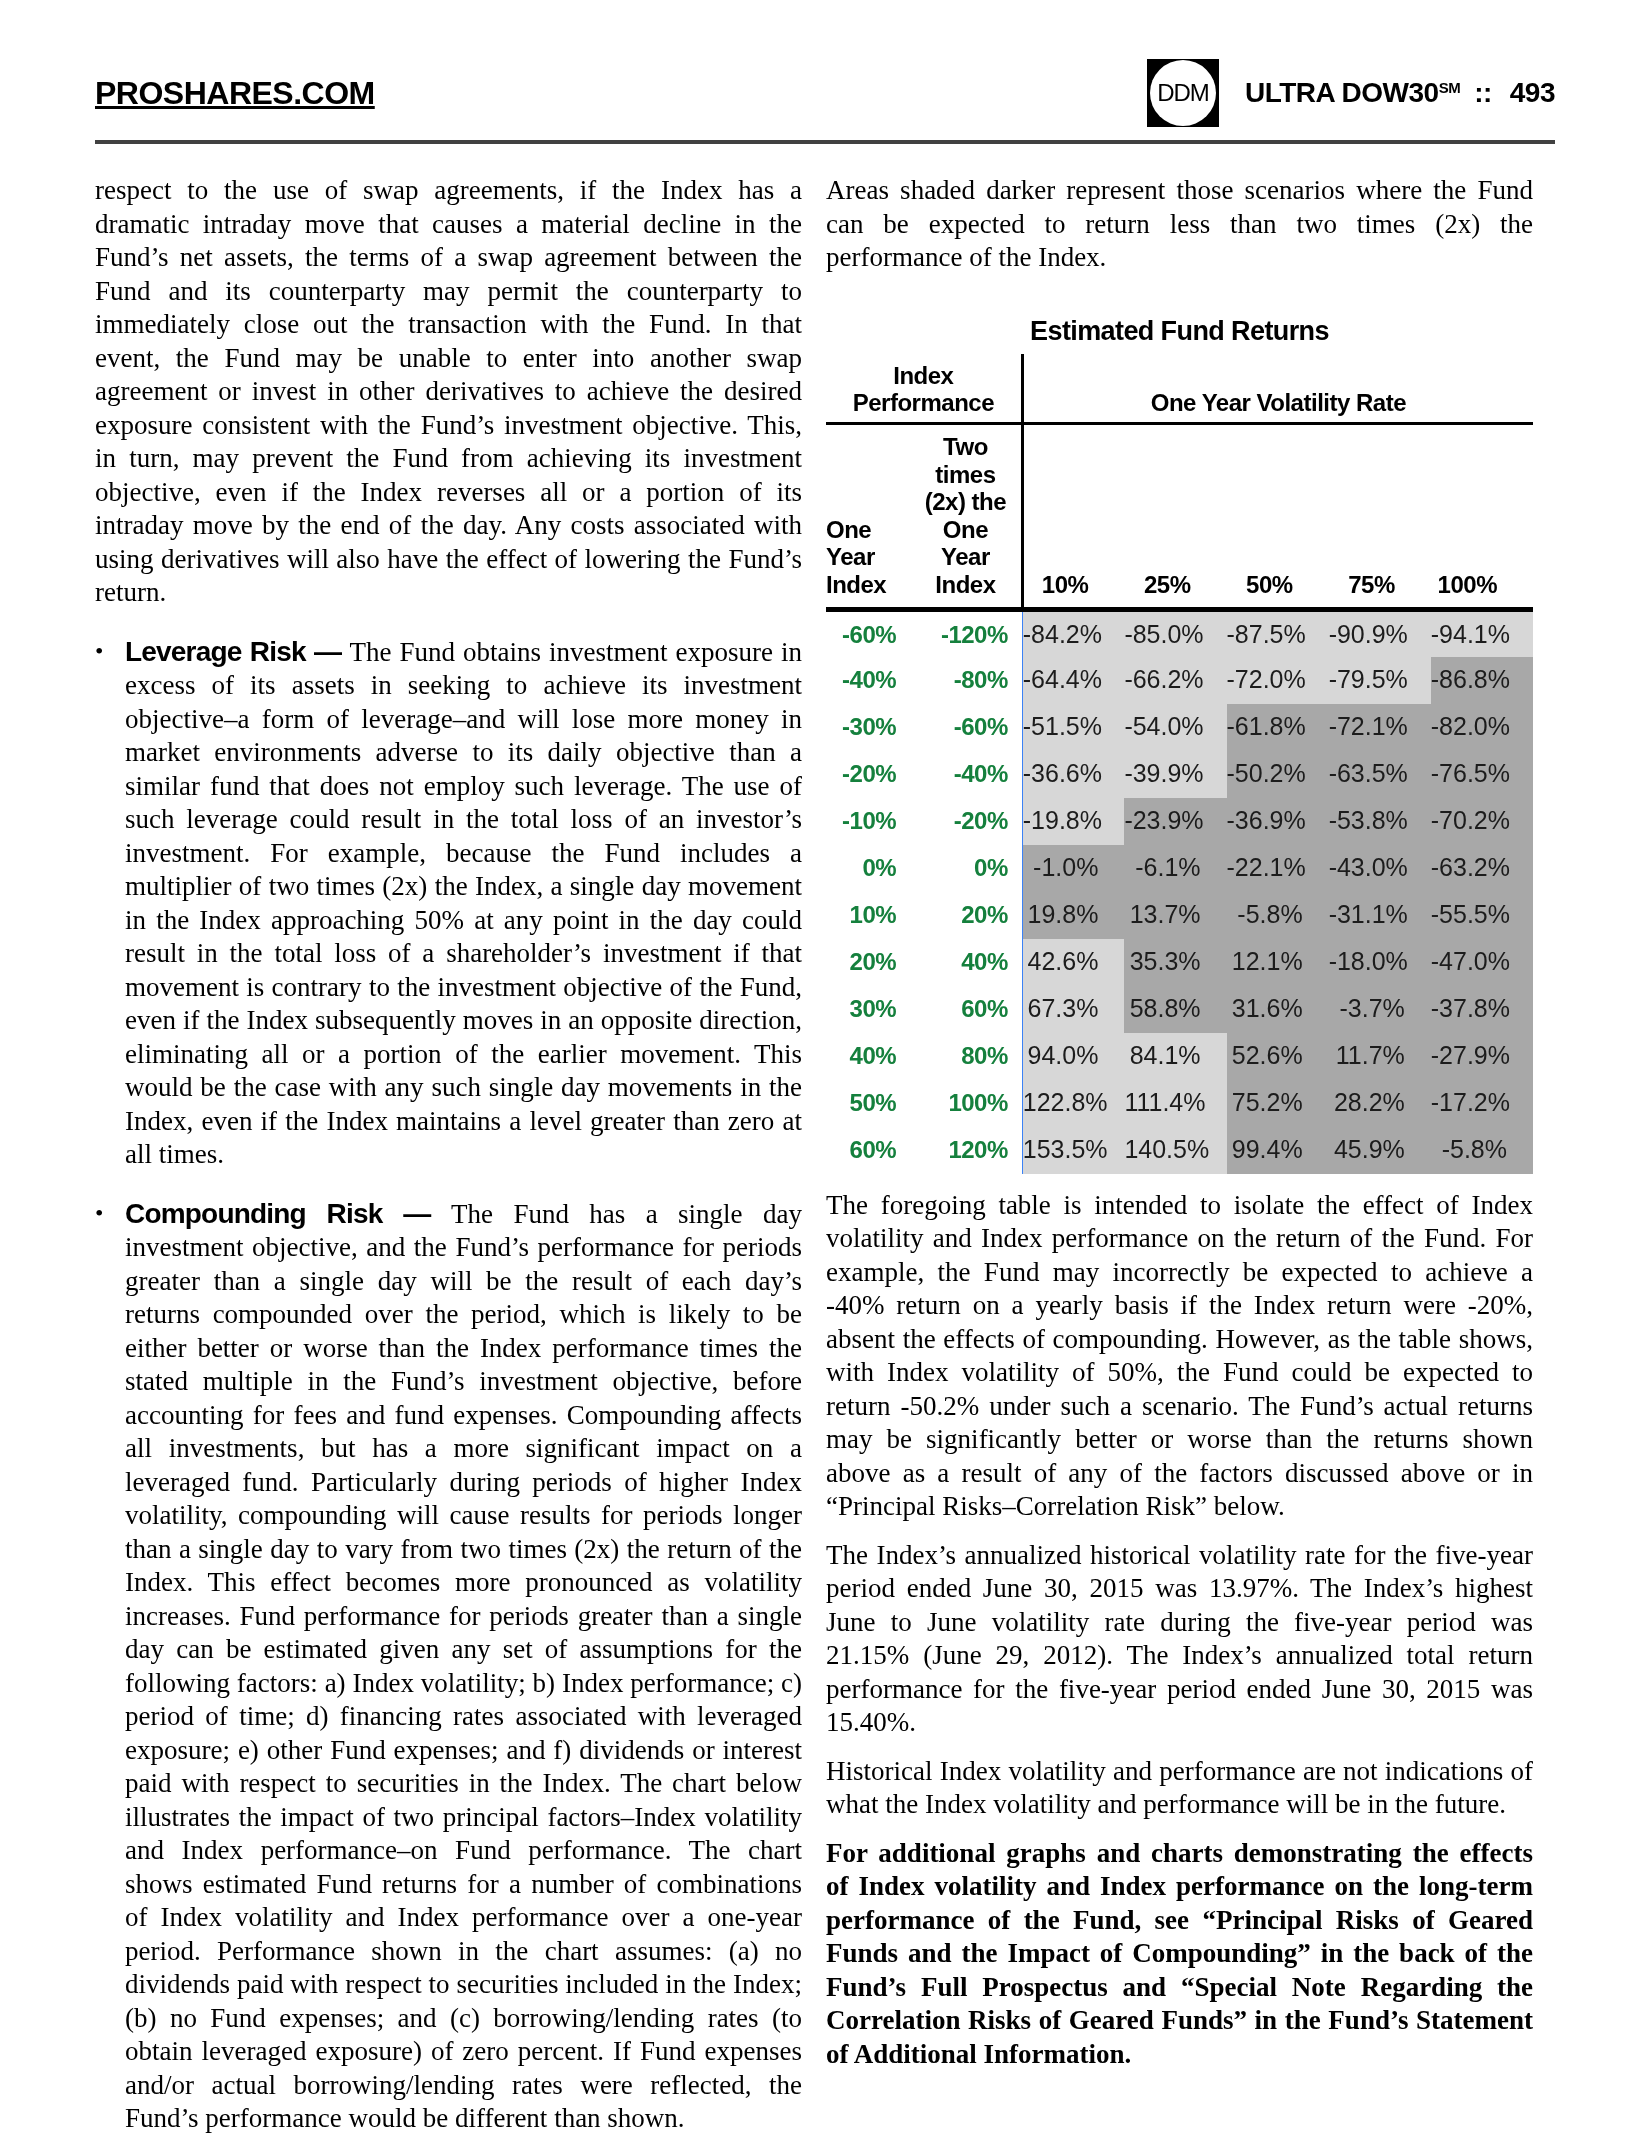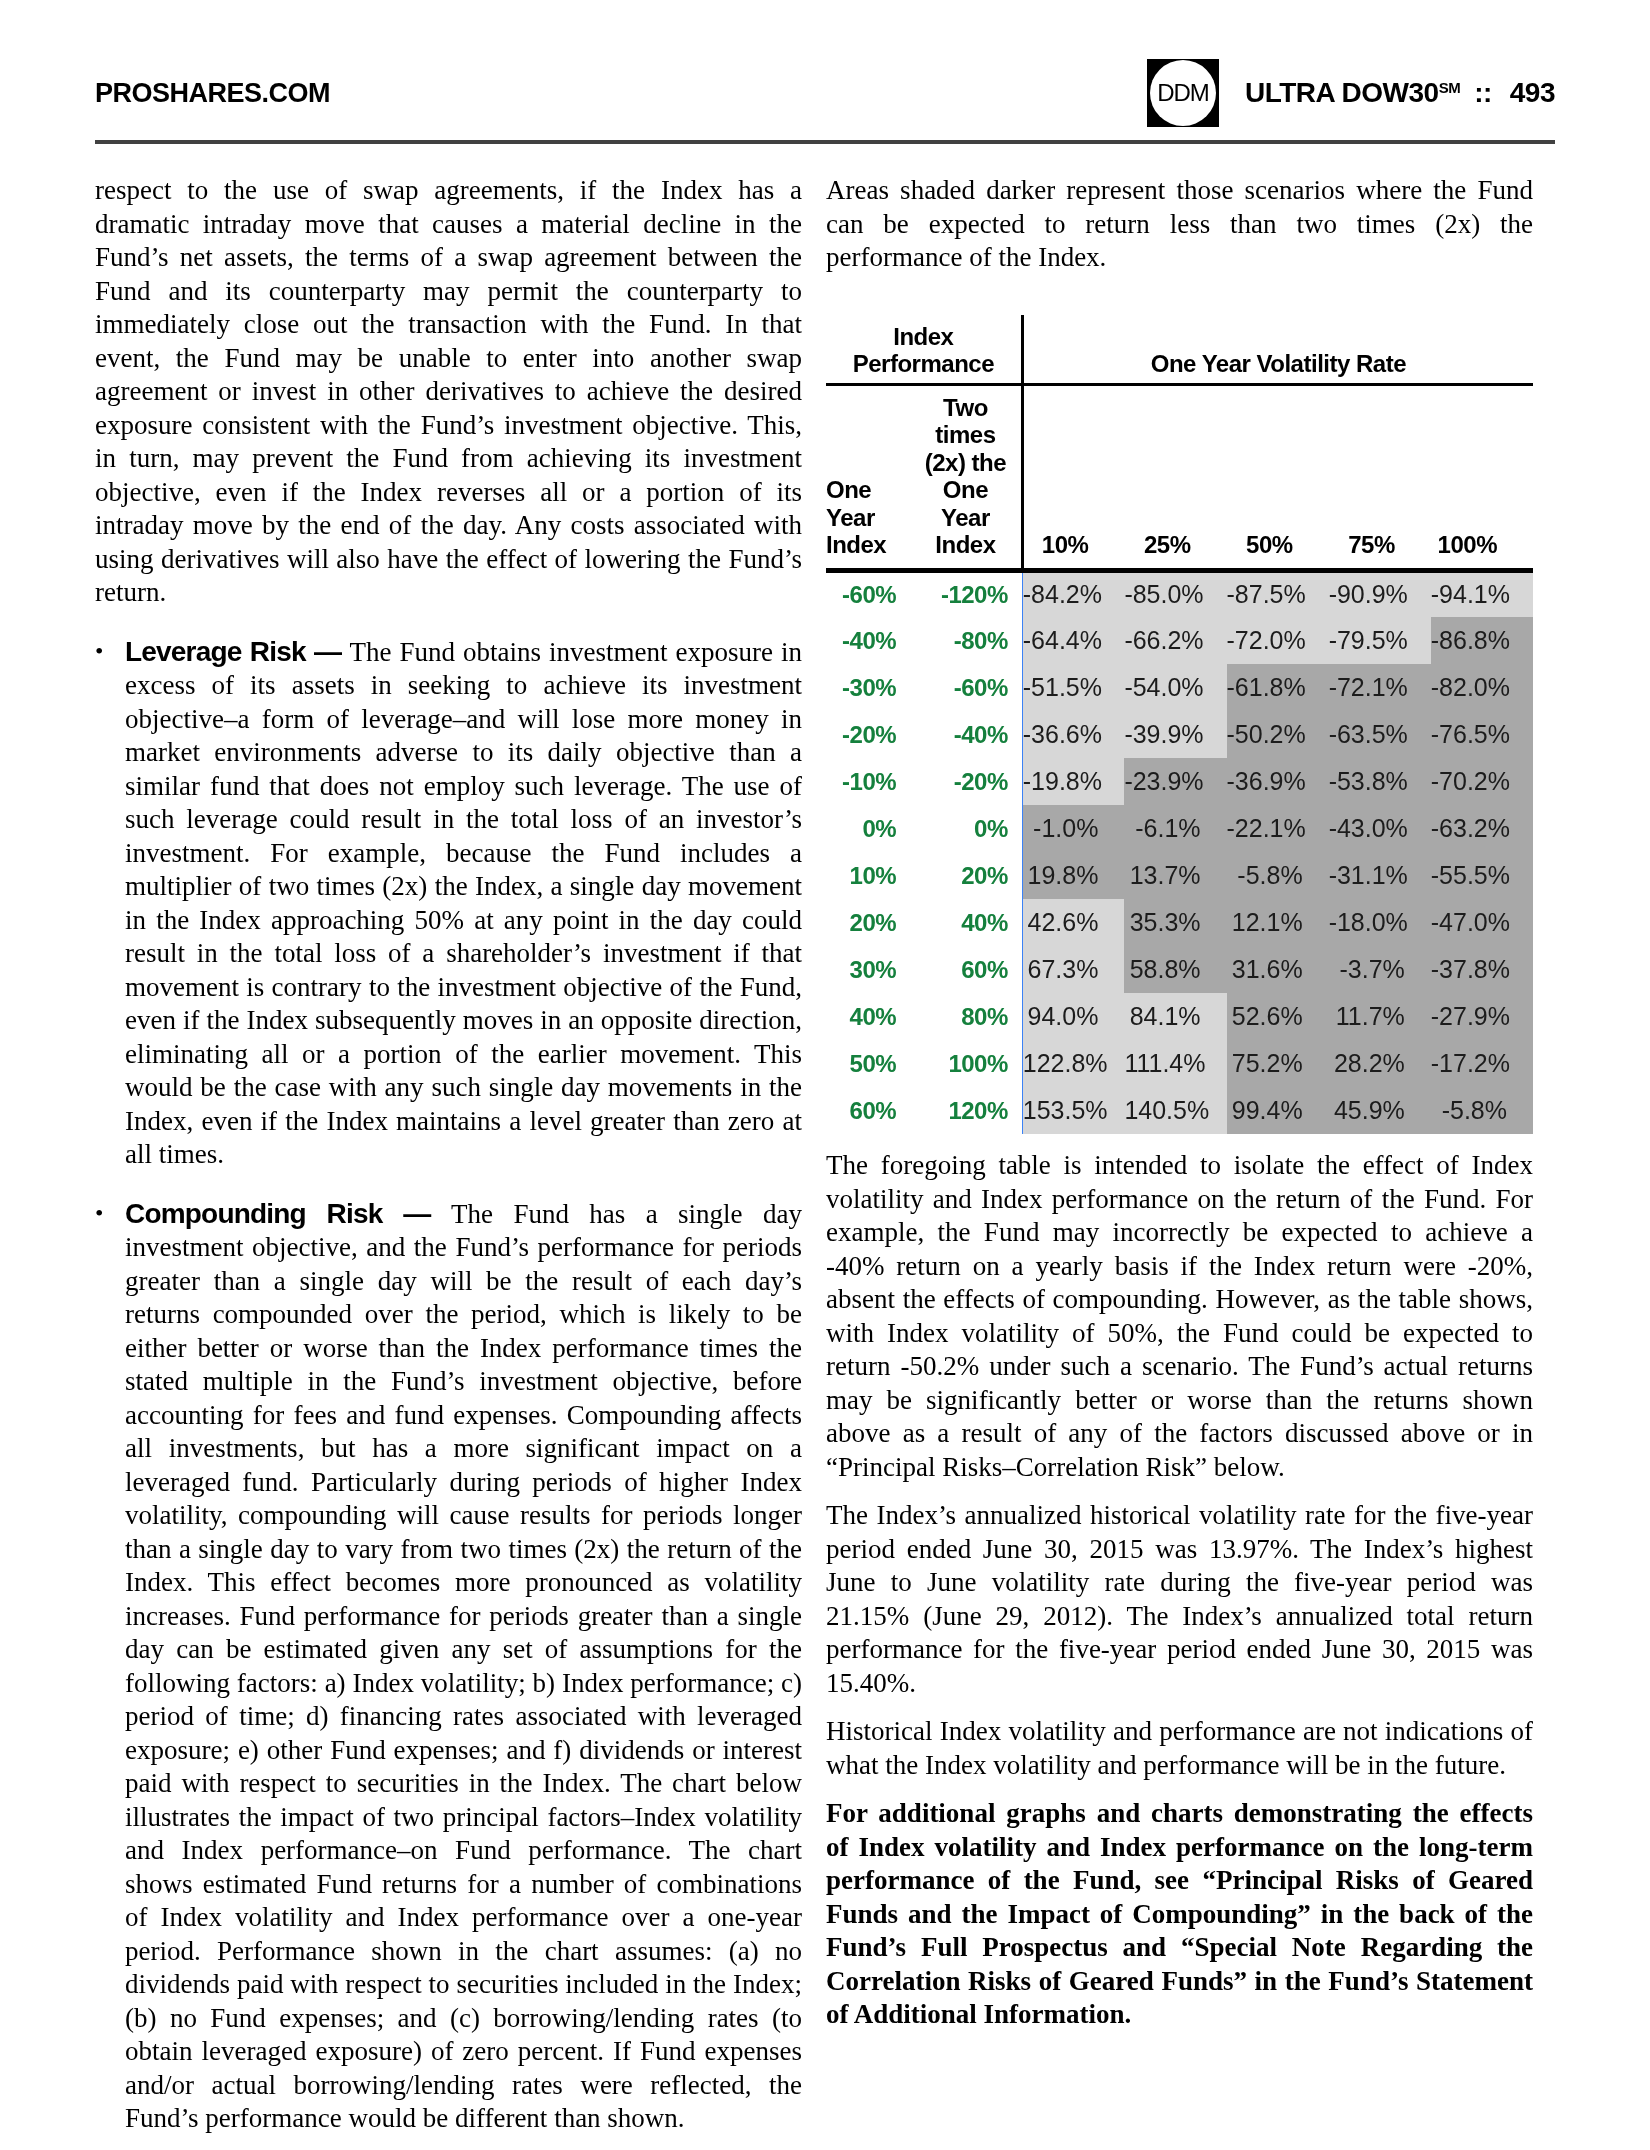--- a/index.html
+++ b/index.html
@@ -5,21 +5,21 @@
   * { margin:0; padding:0; box-sizing:border-box; }
   html,body { background:#ffffff; }
   body {
     width:1650px; height:2150px; position:relative; overflow:hidden;
     font-family:"Liberation Serif", serif; color:#000;
   }
   .page { padding:56px 95px 0 95px; }
 
   
   .hdr { display:flex; align-items:center; justify-content:space-between; height:74px; }
-  .site { font-family:"Liberation Sans", sans-serif; font-weight:bold; font-size:27px; letter-spacing:-0.5px; }
+  .site { font-family:"Liberation Sans", sans-serif; font-weight:bold; font-size:32px; letter-spacing:-0.5px;text-decoration:underline; }
   .hdr-right { display:flex; align-items:center; }
   .logo { width:72px; height:68px; background:#000; display:flex; align-items:center; justify-content:center; }
   .logo-circle { width:66px; height:66px; background:#fff; border-radius:50%; display:flex; align-items:center; justify-content:center;
                  font-family:"Liberation Sans", sans-serif; font-size:24px; letter-spacing:-1px; color:#000; }
   .fund { font-family:"Liberation Sans", sans-serif; font-weight:bold; font-size:28px; letter-spacing:-0.5px; margin-left:26px; }
   .fund sup { font-size:15px; vertical-align:9px; }
   .pageno-sep { margin-left:14px; } .pageno { margin-left:18px; }
   .rule { height:4px; background:#414141; margin-top:10px; }
 
   
@@ -90,20 +90,21 @@
       <div class="bullet">
         <div class="bullet-dot">•</div>
         <div class="bullet-body"><span class="risk-label"><span>Compounding Risk</span><span> — </span></span><span>The Fund has a single day investment objective, and the Fund’s performance for periods greater than a single day will be the result of each day’s returns compounded over the period, which is likely to be either better or worse than the Index performance times the stated multiple in the Fund’s investment objective, before accounting for fees and fund expenses. Compounding affects all investments, but has a more significant impact on a leveraged fund. Particularly during periods of higher Index volatility, compounding will cause results for periods longer than a single day to vary from two times (2x) the return of the Index. This effect becomes more pronounced as volatility increases. Fund performance for periods greater than a single day can be estimated given any set of assumptions for the following factors: a) Index volatility; b) Index performance; c) period of time; d) financing rates associated with leveraged exposure; e) other Fund expenses; and f) dividends or interest paid with respect to securities in the Index. The chart below illustrates the impact of two principal factors–Index volatility and Index performance–on Fund performance. The chart shows estimated Fund returns for a number of combinations of Index volatility and Index performance over a one-year period. Performance shown in the chart assumes: (a) no dividends paid with respect to securities included in the Index; (b) no Fund expenses; and (c) borrowing/lending rates (to obtain leveraged exposure) of zero percent. If Fund expenses and/or actual borrowing/lending rates were reflected, the Fund’s performance would be different than shown.</span></div>
       </div>
     </div>
 
     <div class="col rcol">
       <p class="para first">Areas shaded darker represent those scenarios where the Fund can be expected to return less than two times (2x) the performance of the Index.</p>
 
       <div class="tbl-wrap">
+        <div class="tbl-title">Estimated Fund Returns</div>
         <table class="returns">
           <colgroup>
             <col class="c1">
               <col class="c2">
             <col class="cd">
               <col class="cd">
               <col class="cd">
               <col class="cd">
               <col class="cd">
           </colgroup>

